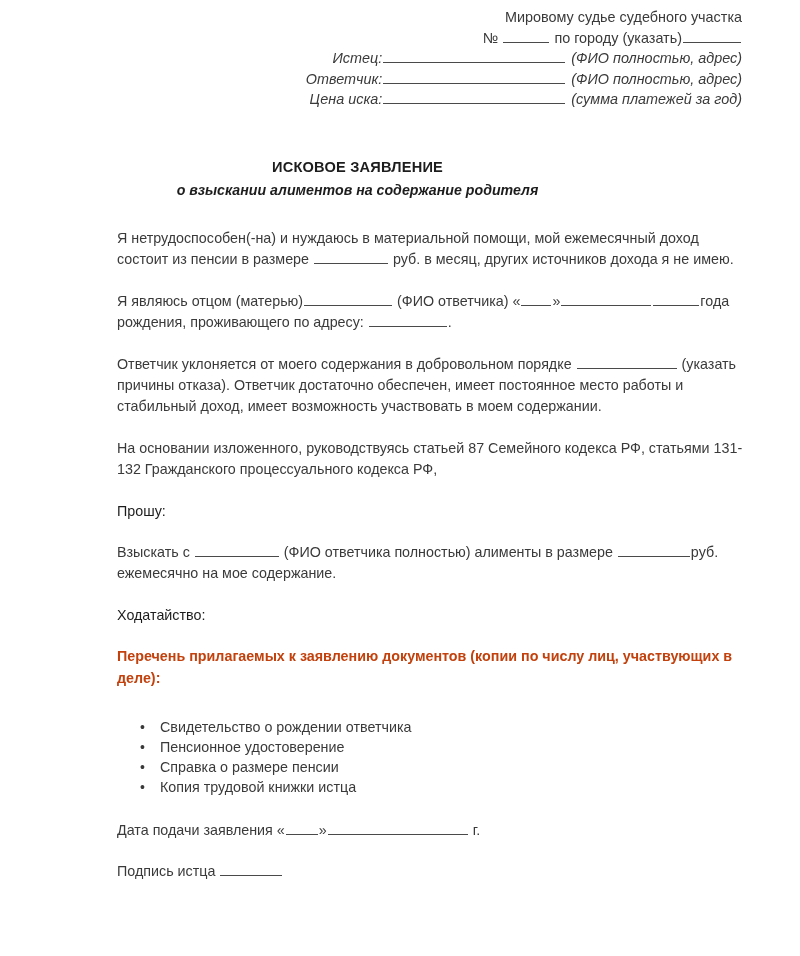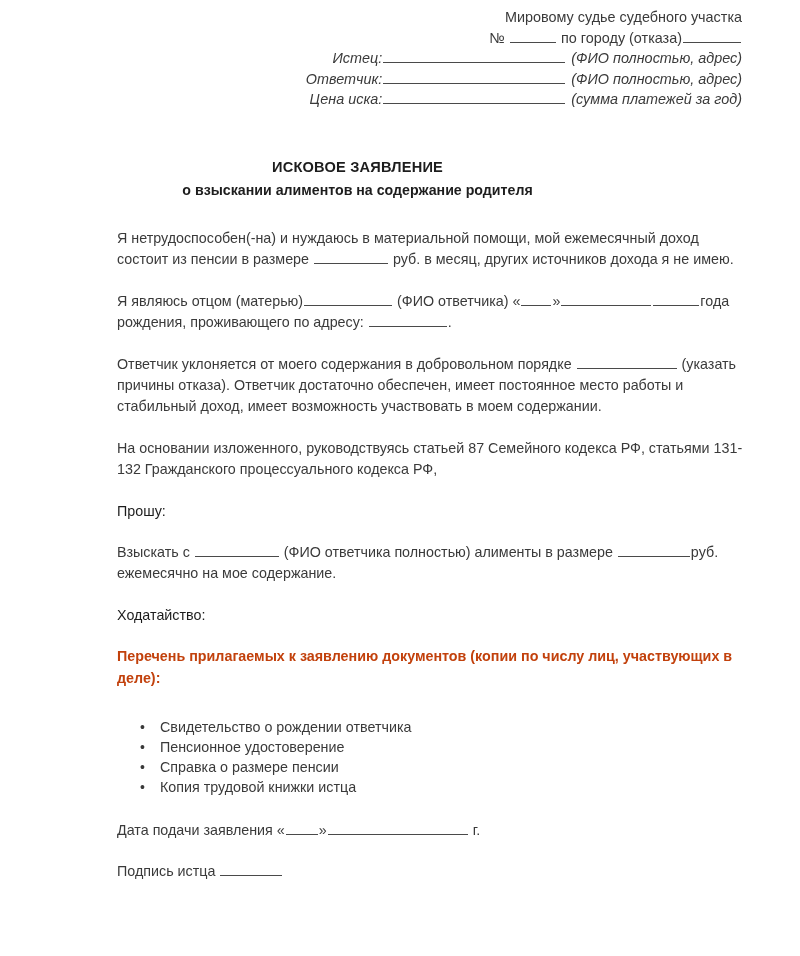--- a/index.html
+++ b/index.html
@@ -78,20 +78,21 @@
     font-size: 14.6px;
     font-weight: bold;
     letter-spacing: 0.2px;
     line-height: 19px;
   }
   .title-sub {
     font-size: 14.2px;
     font-weight: bold;
     line-height: 19px;
     margin-top: 4px;
+    font-style: italic;
   }
 
   
   .body {
     position: absolute;
     top: 228px;
     left: 117px;
     width: 626px;
     font-size: 14.3px;
     line-height: 21.4px;
@@ -152,21 +153,21 @@
 
   <div class="header">
 
     <div class="line">
       <span>Мировому судье судебного участка</span>
     </div>
 
     <div class="line">
       <span>№</span>
       <span class="blank b-num"></span>
-      <span>по городу (отказа)</span><span class="blank b-city"></span>
+      <span>по городу (указать)</span><span class="blank b-city"></span>
     </div>
 
     <div class="hrow">
       <span class="lbl">Истец:</span>
       <span class="blank b-party"></span>
       <span class="note">(ФИО полностью, адрес)</span>
     </div>
 
     <div class="hrow">
       <span class="lbl">Ответчик:</span>

